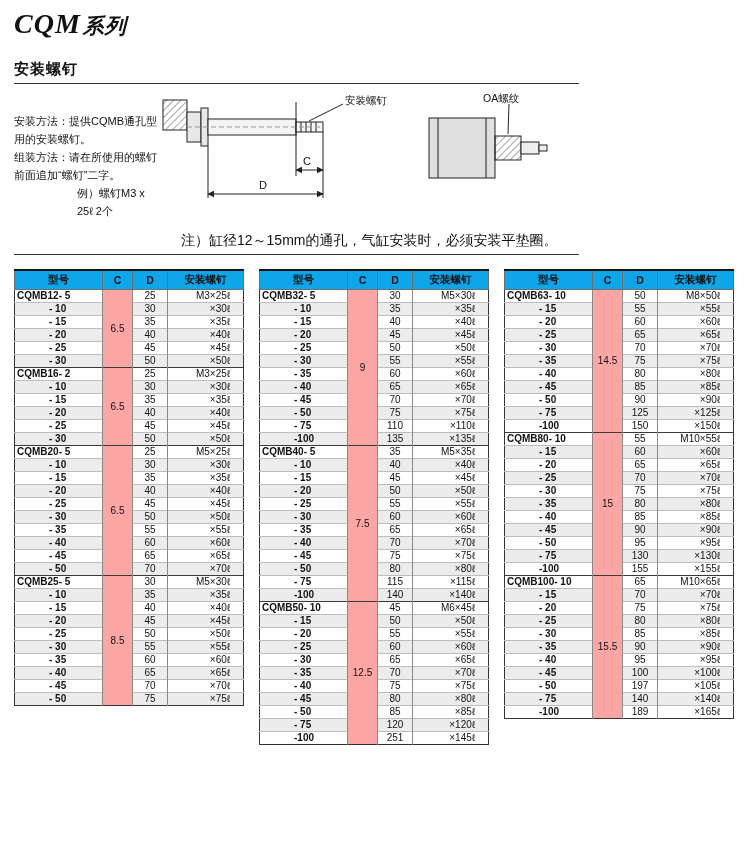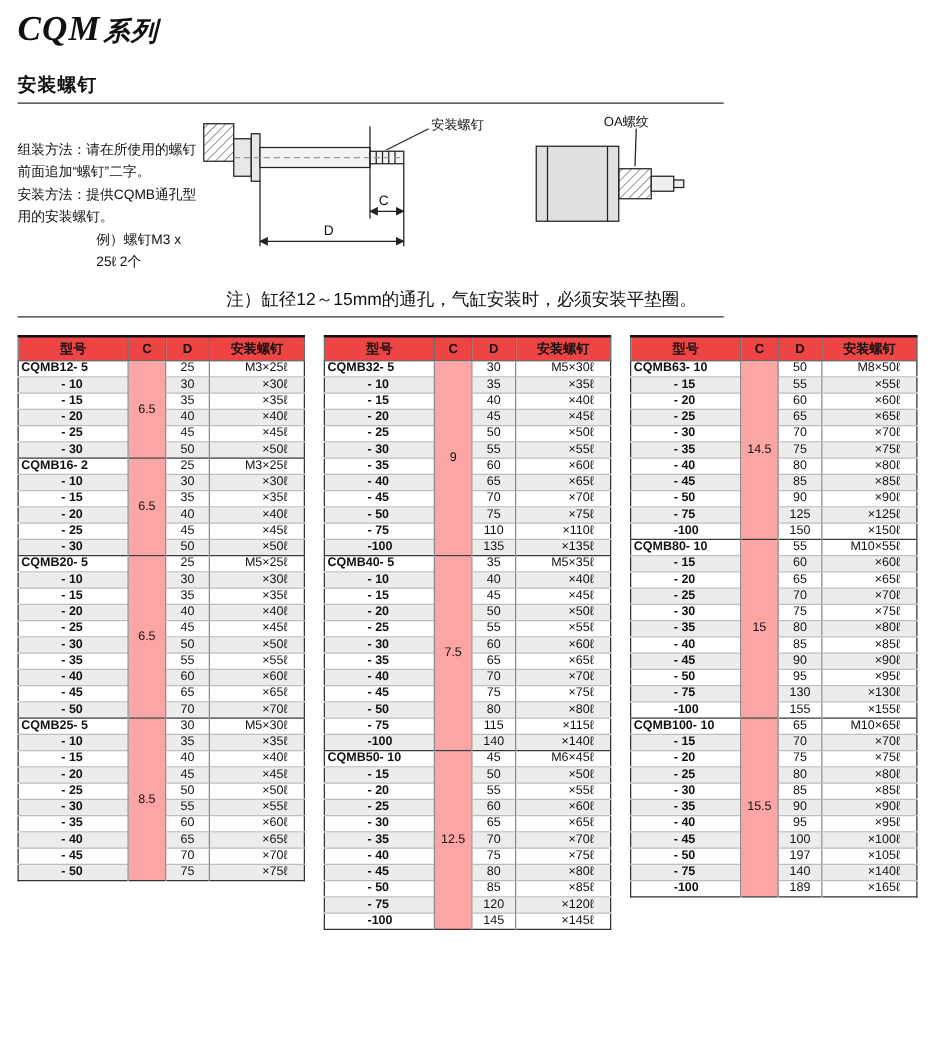--- a/index.html
+++ b/index.html
@@ -35,21 +35,21 @@
   
   .tables { display:flex; gap:15px; margin-top:14px; align-items:flex-start; }
   table {
     border-collapse:collapse; table-layout:fixed; width:229px;
     font-size:10px; border:1px solid #333; border-top:2.5px solid #111;
     background:#fff;
   }
   col.c-model { width:88px; } col.c-c { width:30px; }
   col.c-d { width:35px; } col.c-screw { width:76px; }
   th {
-    background:#ef4444; font-weight:bold; font-size:10.5px;
+    background:#0ea5e9; font-weight:bold; font-size:10.5px;
     border:1px solid #6e6e6e; border-top:none; padding:2px 0; height:16px;
   }
   td {
     border-top:1px solid #bdbdbd; padding:0 2px;
     height:13px; line-height:12px; overflow:hidden;
   }
   td + td { border-left:1px solid #8a8a8a; }
   tbody tr:nth-child(even) td { background:#ececec; }
   tbody + tbody tr:first-child td { border-top:1.5px solid #3a3a3a; }
   td.model { font-weight:bold; white-space:pre; }
@@ -66,22 +66,22 @@
 
   <div class="series-title">
     <span>CQM</span><span class="suffix">系列</span>
   </div>
 
   <div class="sec-title">安装螺钉</div>
   <div class="hrule"></div>
 
   <div class="intro">
     <div class="instructions">
+      <div>安装方法：提供CQMB通孔型用的安装螺钉。</div>
       <div>组装方法：请在所使用的螺钉前面追加“螺钉”二字。</div>
-      <div>安装方法：提供CQMB通孔型用的安装螺钉。</div>
       <div class="instr-example">例）螺钉M3 x 25ℓ 2个</div>
     </div>
 
     <div class="diagram-col">
       <svg width="422" height="140" viewBox="0 0 422 140">
         <defs>
           <pattern id="hatch" width="5" height="5" patternTransform="rotate(45)" patternUnits="userSpaceOnUse">
             <line x1="0" y1="0" x2="0" y2="5" stroke="#555" stroke-width="1"></line>
           </pattern>
           <marker id="ar" viewBox="0 0 10 10" refX="9" refY="5" markerWidth="7" markerHeight="7" orient="auto-start-reverse">
@@ -509,21 +509,21 @@
             <td class="dval">85</td>
             <td class="screw">×85ℓ</td>
           </tr>
           <tr>
             <td class="model cont">- 75</td>
             <td class="dval">120</td>
             <td class="screw">×120ℓ</td>
           </tr>
           <tr>
             <td class="model cont">-100</td>
-            <td class="dval">145</td>
+            <td class="dval">251</td>
             <td class="screw">×145ℓ</td>
           </tr>
         </tbody>
       </table>
     <table>
       <colgroup>
           <col class="c-model">
           <col class="c-c">
           <col class="c-d">
           <col class="c-screw">

